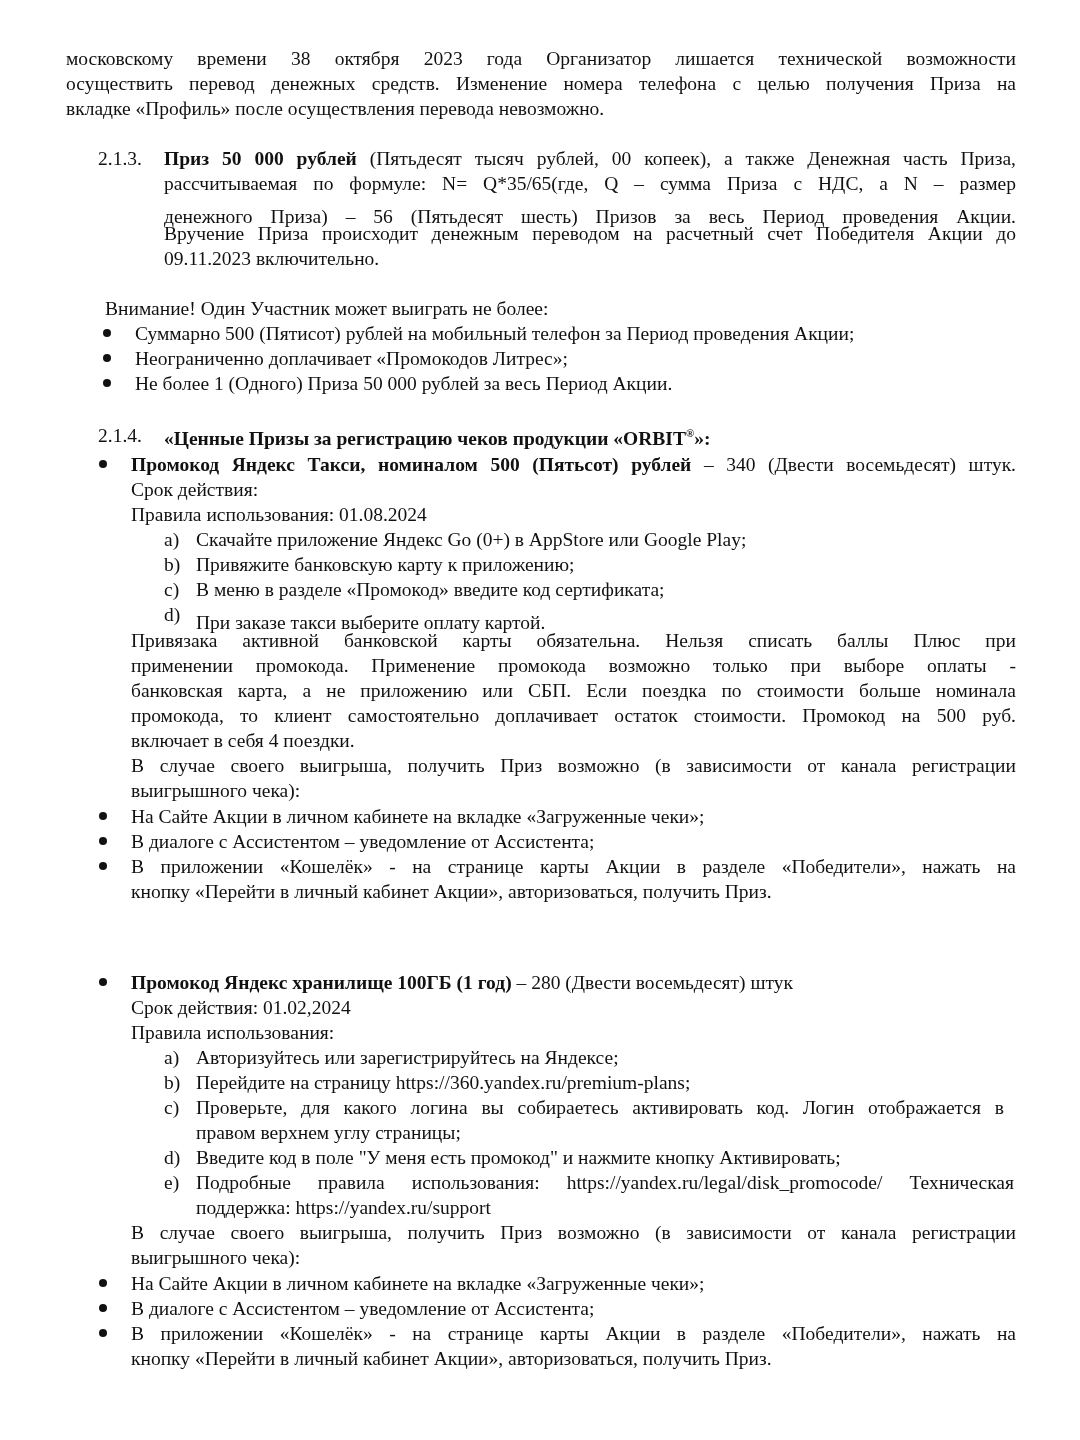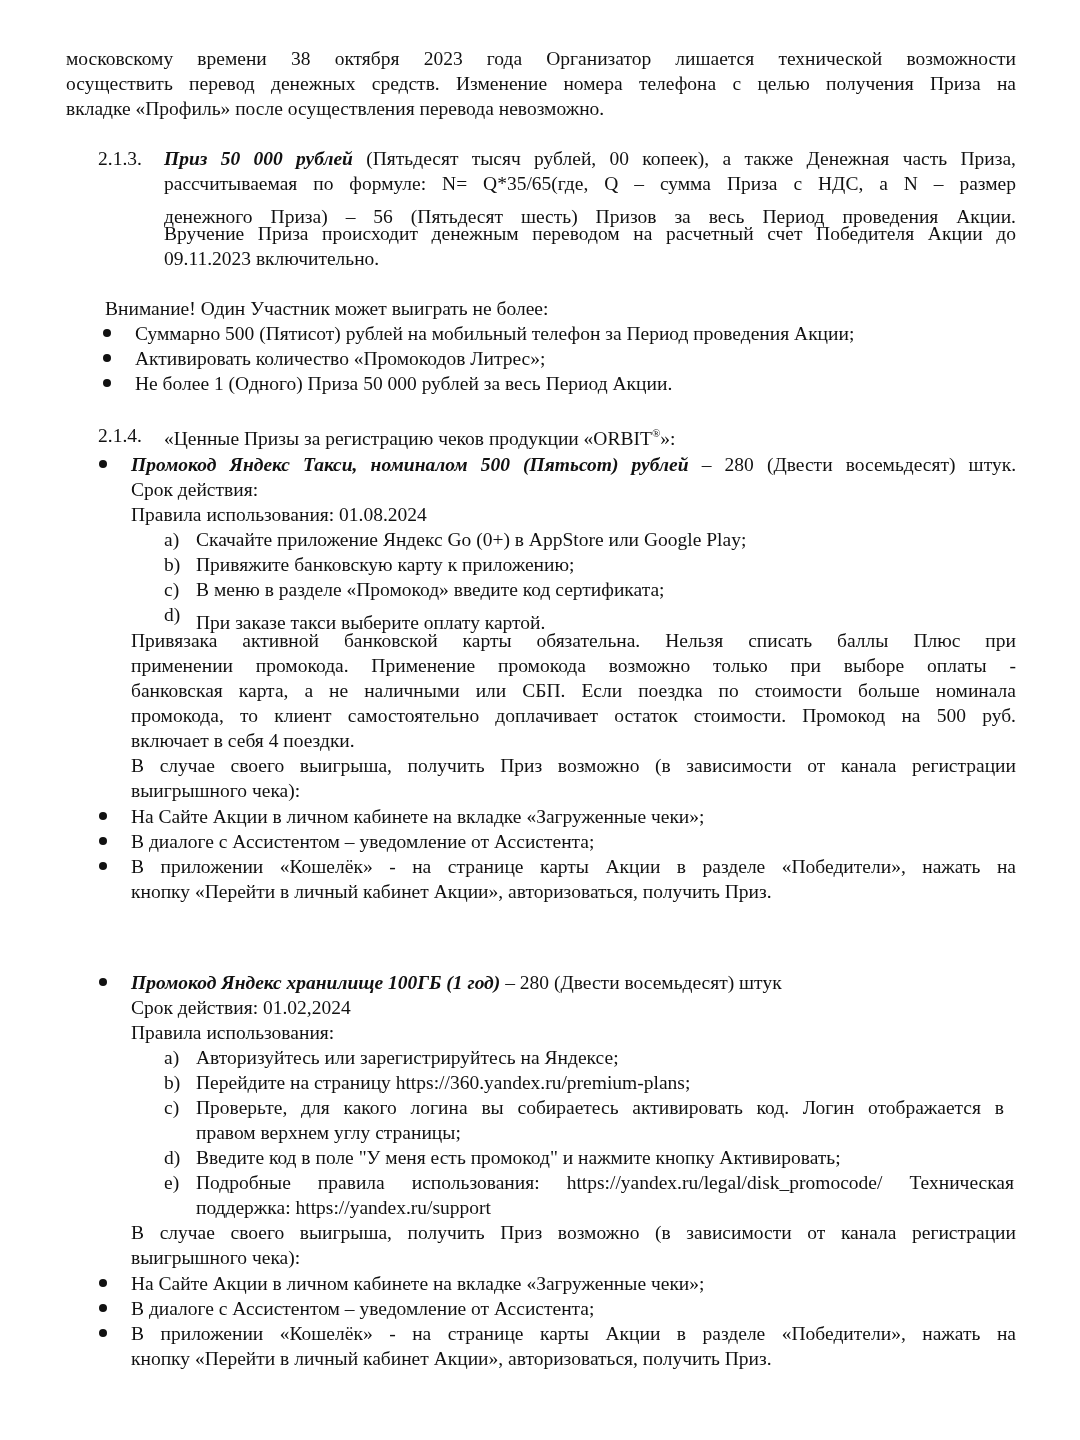--- a/index.html
+++ b/index.html
@@ -3,21 +3,21 @@
 <meta charset="utf-8">
 <style>
   html, body { margin: 0; padding: 0; background: #ffffff; }
   body {
     width: 1080px; height: 1440px; position: relative; overflow: hidden;
     font-family: "Liberation Serif", "DejaVu Serif", serif;
     color: #111111; font-size: 19.5px;
   }
   .line { position: absolute; white-space: nowrap; line-height: 25px; }
   .just { text-align: justify; text-align-last: justify; white-space: normal; }
-  b { font-weight: bold; font-style: italic; }
+  b { font-weight: bold; }
   .bullet { position: absolute; width: 8px; height: 8px; border-radius: 50%; background: #111; }
   sup { font-size: 11px; vertical-align: 8px; line-height: 0; }
 </style>
 </head>
 <body>
 
 <div>
 
   <div class="line just" style="left:66px;top:46px;width:950px">московскому времени 38 октября 2023 года Организатор лишается технической возможности</div>
   <div class="line just" style="left:66px;top:71px;width:950px">осуществить перевод денежных средств. Изменение номера телефона с целью получения Приза на</div>
@@ -27,44 +27,44 @@
   <div class="line just" style="left:164px;top:146px;width:852px"><b>Приз 50 000 рублей</b><span> (Пятьдесят тысяч рублей, 00 копеек), а также Денежная часть Приза,</span></div>
   <div class="line just" style="left:164px;top:171px;width:852px">рассчитываемая по формуле: N= Q*35/65(где, Q – сумма Приза с НДС, а N – размер</div>
   <div class="line just" style="left:164px;top:204px;width:852px">денежного Приза) – 56 (Пятьдесят шесть) Призов за весь Период проведения Акции.</div>
   <div class="line just" style="left:164px;top:221px;width:852px">Вручение Приза происходит денежным переводом на расчетный счет Победителя Акции до</div>
   <div class="line" style="left:164px;top:246px">09.11.2023 включительно.</div>
 
   <div class="line" style="left:105px;top:296px;font-weight:normal">Внимание! Один Участник может выиграть не более:</div>
   <div class="bullet" style="left:103px;top:329px"></div>
   <div class="line" style="left:135px;top:321px">Суммарно 500 (Пятисот) рублей на мобильный телефон за Период проведения Акции;</div>
   <div class="bullet" style="left:103px;top:354px"></div>
-  <div class="line" style="left:135px;top:346px">Активировать количество «Промокодов Литрес»;</div>
+  <div class="line" style="left:135px;top:346px">Неограниченно доплачивает «Промокодов Литрес»;</div>
   <div class="bullet" style="left:103px;top:379px"></div>
   <div class="line" style="left:135px;top:371px">Не более 1 (Одного) Приза 50 000 рублей за весь Период Акции.</div>
 
   <div class="line" style="left:98px;top:423px">2.1.4.</div>
-  <div class="line" style="left:164px;top:426px;font-weight:normal"><span>«Ценные Призы за регистрацию чеков продукции «ORBIT</span><sup>®</sup><span>»:</span></div>
+  <div class="line" style="left:164px;top:426px;font-weight:bold"><span>«Ценные Призы за регистрацию чеков продукции «ORBIT</span><sup>®</sup><span>»:</span></div>
 
   <div class="bullet" style="left:99px;top:460px"></div>
-  <div class="line just" style="left:131px;top:452px;width:885px"><b>Промокод Яндекс Такси, номиналом 500 (Пятьсот) рублей</b><span> – 280 (Двести восемьдесят) штук.</span></div>
+  <div class="line just" style="left:131px;top:452px;width:885px"><b>Промокод Яндекс Такси, номиналом 500 (Пятьсот) рублей</b><span> – 340 (Двести восемьдесят) штук.</span></div>
   <div class="line" style="left:131px;top:477px">Срок действия:</div>
   <div class="line" style="left:131px;top:502px">Правила использования: 01.08.2024</div>
 
   <div class="line" style="left:164px;top:527px">a)</div>
   <div class="line" style="left:196px;top:527px">Скачайте приложение Яндекс Go (0+) в AppStore или Google Play;</div>
   <div class="line" style="left:164px;top:552px">b)</div>
   <div class="line" style="left:196px;top:552px">Привяжите банковскую карту к приложению;</div>
   <div class="line" style="left:164px;top:577px">c)</div>
   <div class="line" style="left:196px;top:577px">В меню в разделе «Промокод» введите код сертификата;</div>
   <div class="line" style="left:164px;top:602px">d)</div>
   <div class="line" style="left:196px;top:610px">При заказе такси выберите оплату картой.</div>
 
   <div class="line just" style="left:131px;top:628px;width:885px">Привязака активной банковской карты обязательна. Нельзя списать баллы Плюс при</div>
   <div class="line just" style="left:131px;top:653px;width:885px">применении промокода. Применение промокода возможно только при выборе оплаты -</div>
-  <div class="line just" style="left:131px;top:678px;width:885px">банковская карта, а не наличными или СБП. Если поездка по стоимости больше номинала</div>
+  <div class="line just" style="left:131px;top:678px;width:885px">банковская карта, а не приложению или СБП. Если поездка по стоимости больше номинала</div>
   <div class="line just" style="left:131px;top:703px;width:885px">промокода, то клиент самостоятельно доплачивает остаток стоимости. Промокод на 500 руб.</div>
   <div class="line" style="left:131px;top:728px">включает в себя 4 поездки.</div>
 
   <div class="line just" style="left:131px;top:753px;width:885px">В случае своего выигрыша, получить Приз возможно (в зависимости от канала регистрации</div>
   <div class="line" style="left:131px;top:778px">выигрышного чека):</div>
 
   <div class="bullet" style="left:99px;top:812px"></div>
   <div class="line" style="left:131px;top:804px">На Сайте Акции в личном кабинете на вкладке «Загруженные чеки»;</div>
   <div class="bullet" style="left:99px;top:837px"></div>
   <div class="line" style="left:131px;top:829px">В диалоге с Ассистентом – уведомление от Ассистента;</div>

